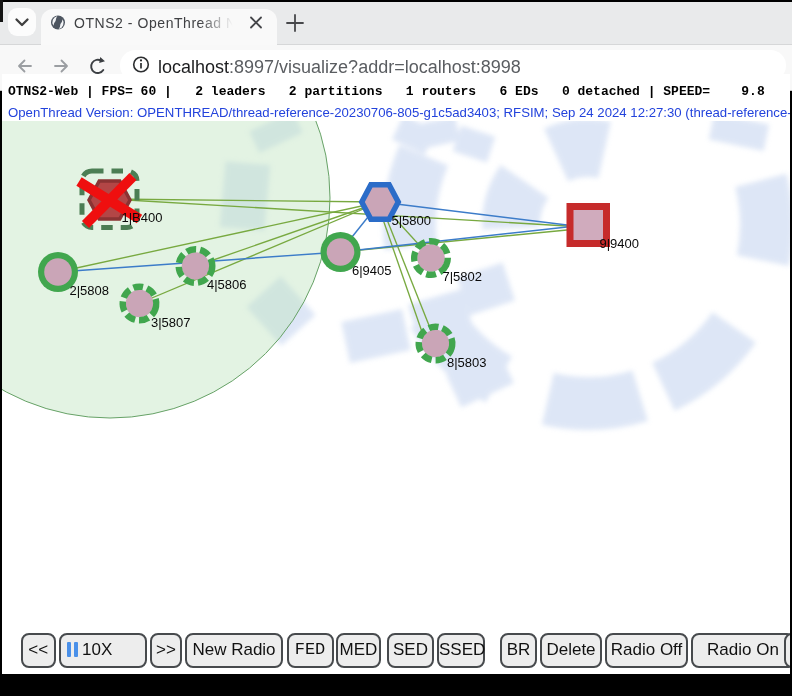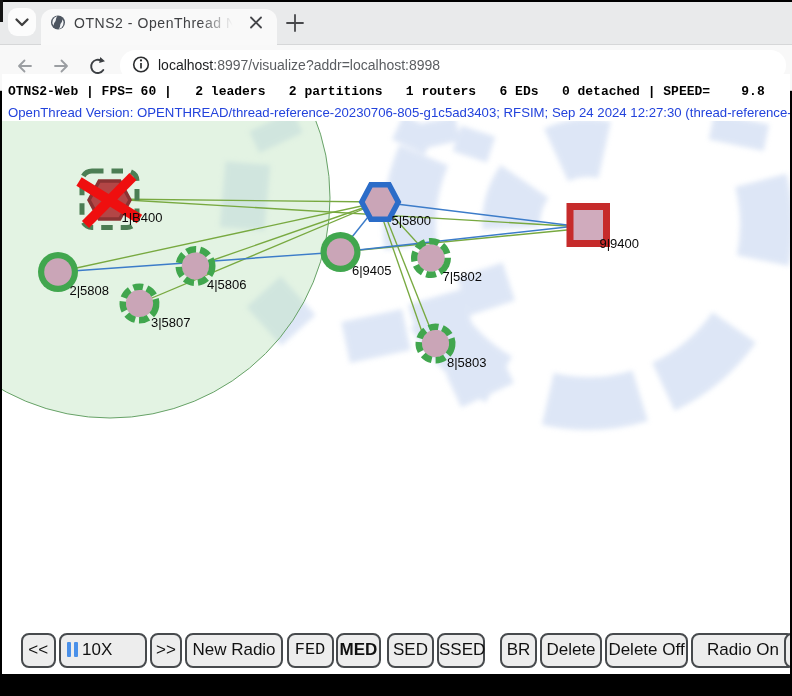--- a/index.html
+++ b/index.html
@@ -10,21 +10,21 @@
    border-radius:12px 12px 0 0; }
 #tabtitle { position:absolute; left:33px; top:5.5px; width:169px; overflow:hidden; white-space:nowrap;
    font-size:14px; letter-spacing:0.55px; color:#3f4043; }
 #tabfade { position:absolute; left:158px; top:5px; width:45px; height:26px;
    background:linear-gradient(90deg, rgba(249,249,249,0), #f9f9f9 75%); }
 #sepline { position:absolute; top:44px; left:277px; width:515px; height:1px; background:#d6d7d8; }
 #sepline2 { position:absolute; top:44px; left:0px; width:41px; height:1px; background:#d6d7d8; }
 #toolbar { position:absolute; top:45px; left:0; width:792px; height:46px; background:#f8f8f8;
    border-bottom:1px solid #c9c9c9; }
 #pill { position:absolute; top:5px; left:120px; width:666px; height:31px; background:#fff; border-radius:16px; }
-#urltext { position:absolute; top:11.5px; left:158px; font-size:14px; color:#5a5d61; white-space:nowrap; }
+#urltext { position:absolute; top:11.5px; left:158px; font-size:18px; color:#5a5d61; white-space:nowrap; }
 #content { position:absolute; top:74px; left:2px; width:788px; height:600px; background:#fff; overflow:hidden; }
 #status { position:absolute; top:9.5px; left:6px; font-family:"Liberation Mono",monospace;
    font-weight:bold; font-size:13px; color:#000; white-space:pre; }
 #verlink { position:absolute; top:31px; left:6px; font-size:13.2px; color:#2343dc; white-space:nowrap; z-index:5; }
 #canvas { position:absolute; top:47px; left:0; }
 .btn { position:absolute; top:559px; height:34.5px; background:#ededed; border:2px solid #474a4d;
    border-radius:8px; font-size:17px; color:#111; text-align:center; line-height:30.5px; z-index:6; }
 svg text { font-family:"Liberation Sans",sans-serif; font-size:13px; fill:#0a0a0a; }
 </style></head><body>
 <div id="chrome">
@@ -149,21 +149,21 @@
 <text x="352.0" y="292.0">6|9405</text>
 <text x="442.5" y="298.0">7|5802</text>
 <text x="447.0" y="383.5">8|5803</text>
 <text x="599.5" y="265.0">9|9400</text>
   </svg>
 <div class="btn" style="left:18.5px;width:35.5px;">&lt;&lt;</div>
 <div class="btn" style="left:57px;width:88px;text-align:left;padding-left:6px;font-size:17px;"><span style="display:inline-block;vertical-align:-2px;margin-right:4px;"><span style="display:inline-block;width:4px;height:15px;background:#4a90e9;border-radius:1px;margin-right:3px;"></span><span style="display:inline-block;width:4px;height:15px;background:#4a90e9;border-radius:1px;"></span></span>10X</div>
 <div class="btn" style="left:148px;width:32px;">&gt;&gt;</div>
 <div class="btn" style="left:183px;width:98px;">New Radio</div>
 <div class="btn" style="left:284.5px;width:47px;font-family:Liberation Mono, monospace;">FED</div>
-<div class="btn" style="left:334px;width:45px;font-weight:bold;">MED</div>
+<div class="btn" style="left:334px;width:45px;">MED</div>
 <div class="btn" style="left:385px;width:47px;">SED</div>
 <div class="btn" style="left:435px;width:48px;">SSED</div>
 <div class="btn" style="left:498px;width:37px;">BR</div>
 <div class="btn" style="left:538px;width:62px;">Delete</div>
-<div class="btn" style="left:603px;width:83px;">Delete Off</div>
+<div class="btn" style="left:603px;width:83px;">Radio Off</div>
 <div class="btn" style="left:689px;width:104px;">Radio On</div>
 <div class="btn" style="left:782px;width:40px;"></div>
 </div>
 
 </body></html>

